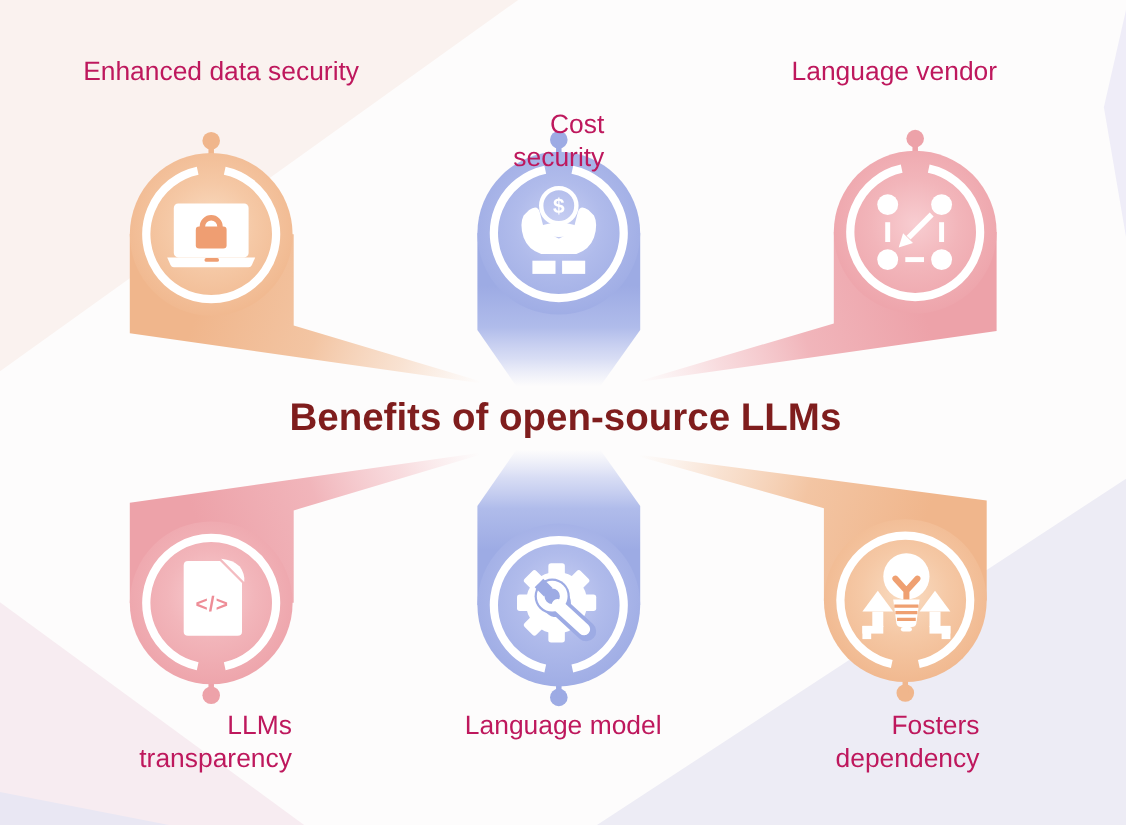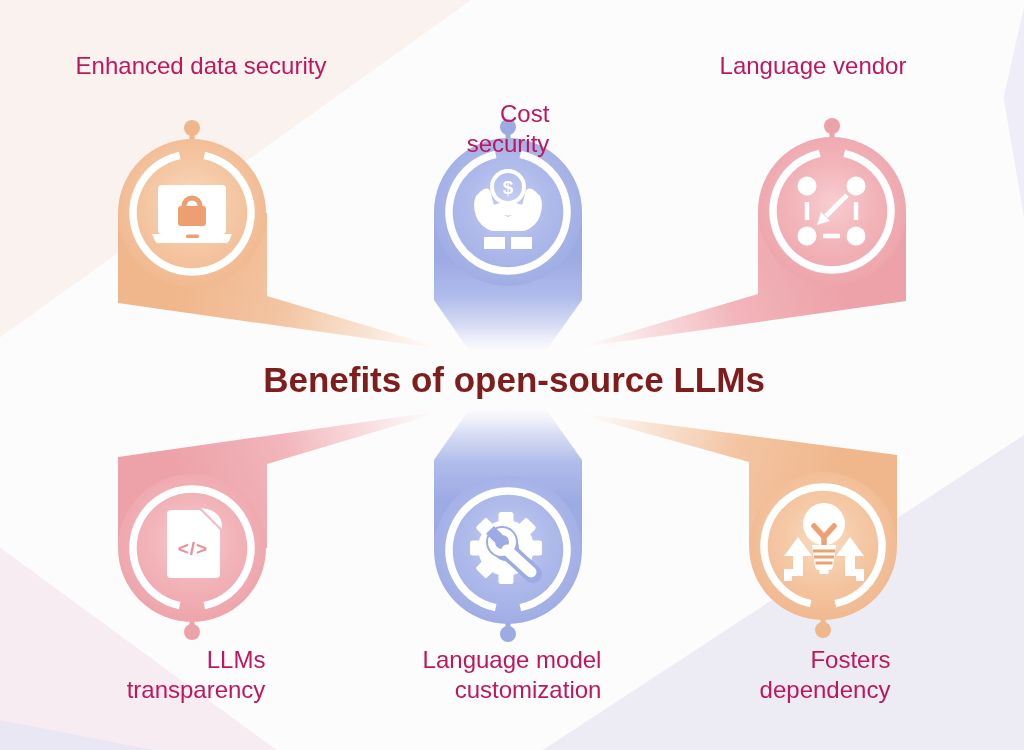--- a/index.html
+++ b/index.html
@@ -223,21 +223,20 @@
   </div>
   <div class="label" style="left:813px;top:51px;">
     <span>Language vendor</span>
   </div>
   <div class="label" style="left:196px;top:645px;">
     <span>LLMs</span>
     <span>transparency</span>
   </div>
   <div class="label" style="left:512px;top:645px;">
     <span>Language model</span>
-    <span>customization</span>
   </div>
   <div class="label" style="left:825px;top:645px;">
     <span>Fosters</span>
     <span>dependency</span>
   </div>
 
   <div class="title" style="left:514px;top:360px;">Benefits of open-source LLMs</div>
 </div>
 
 </body></html>

